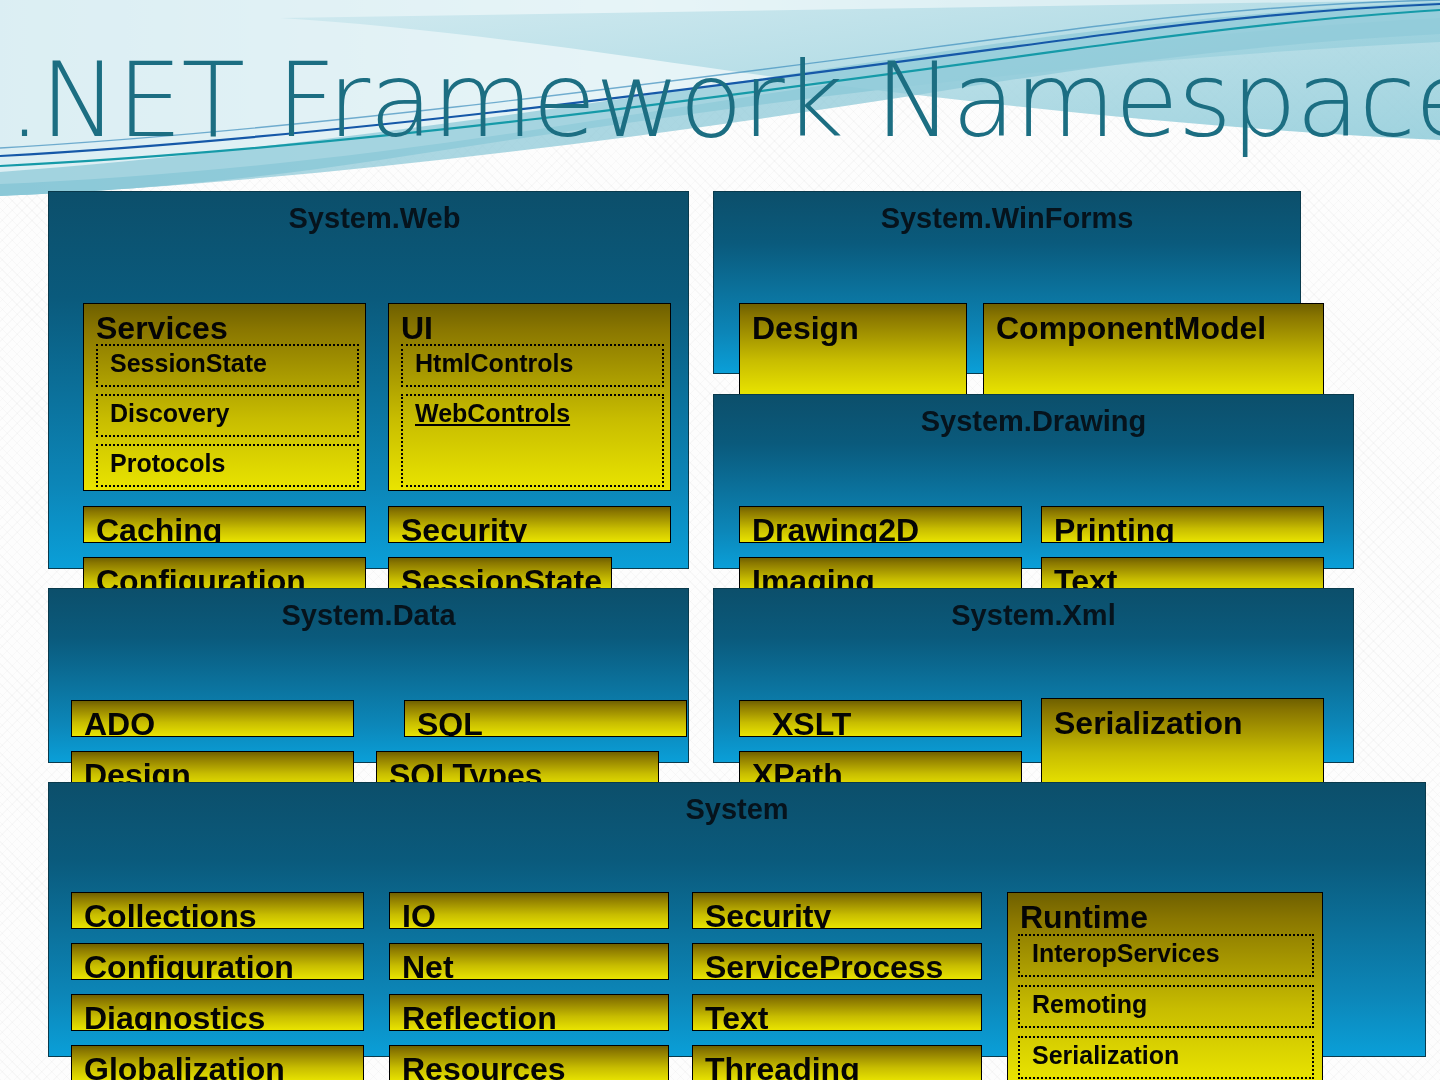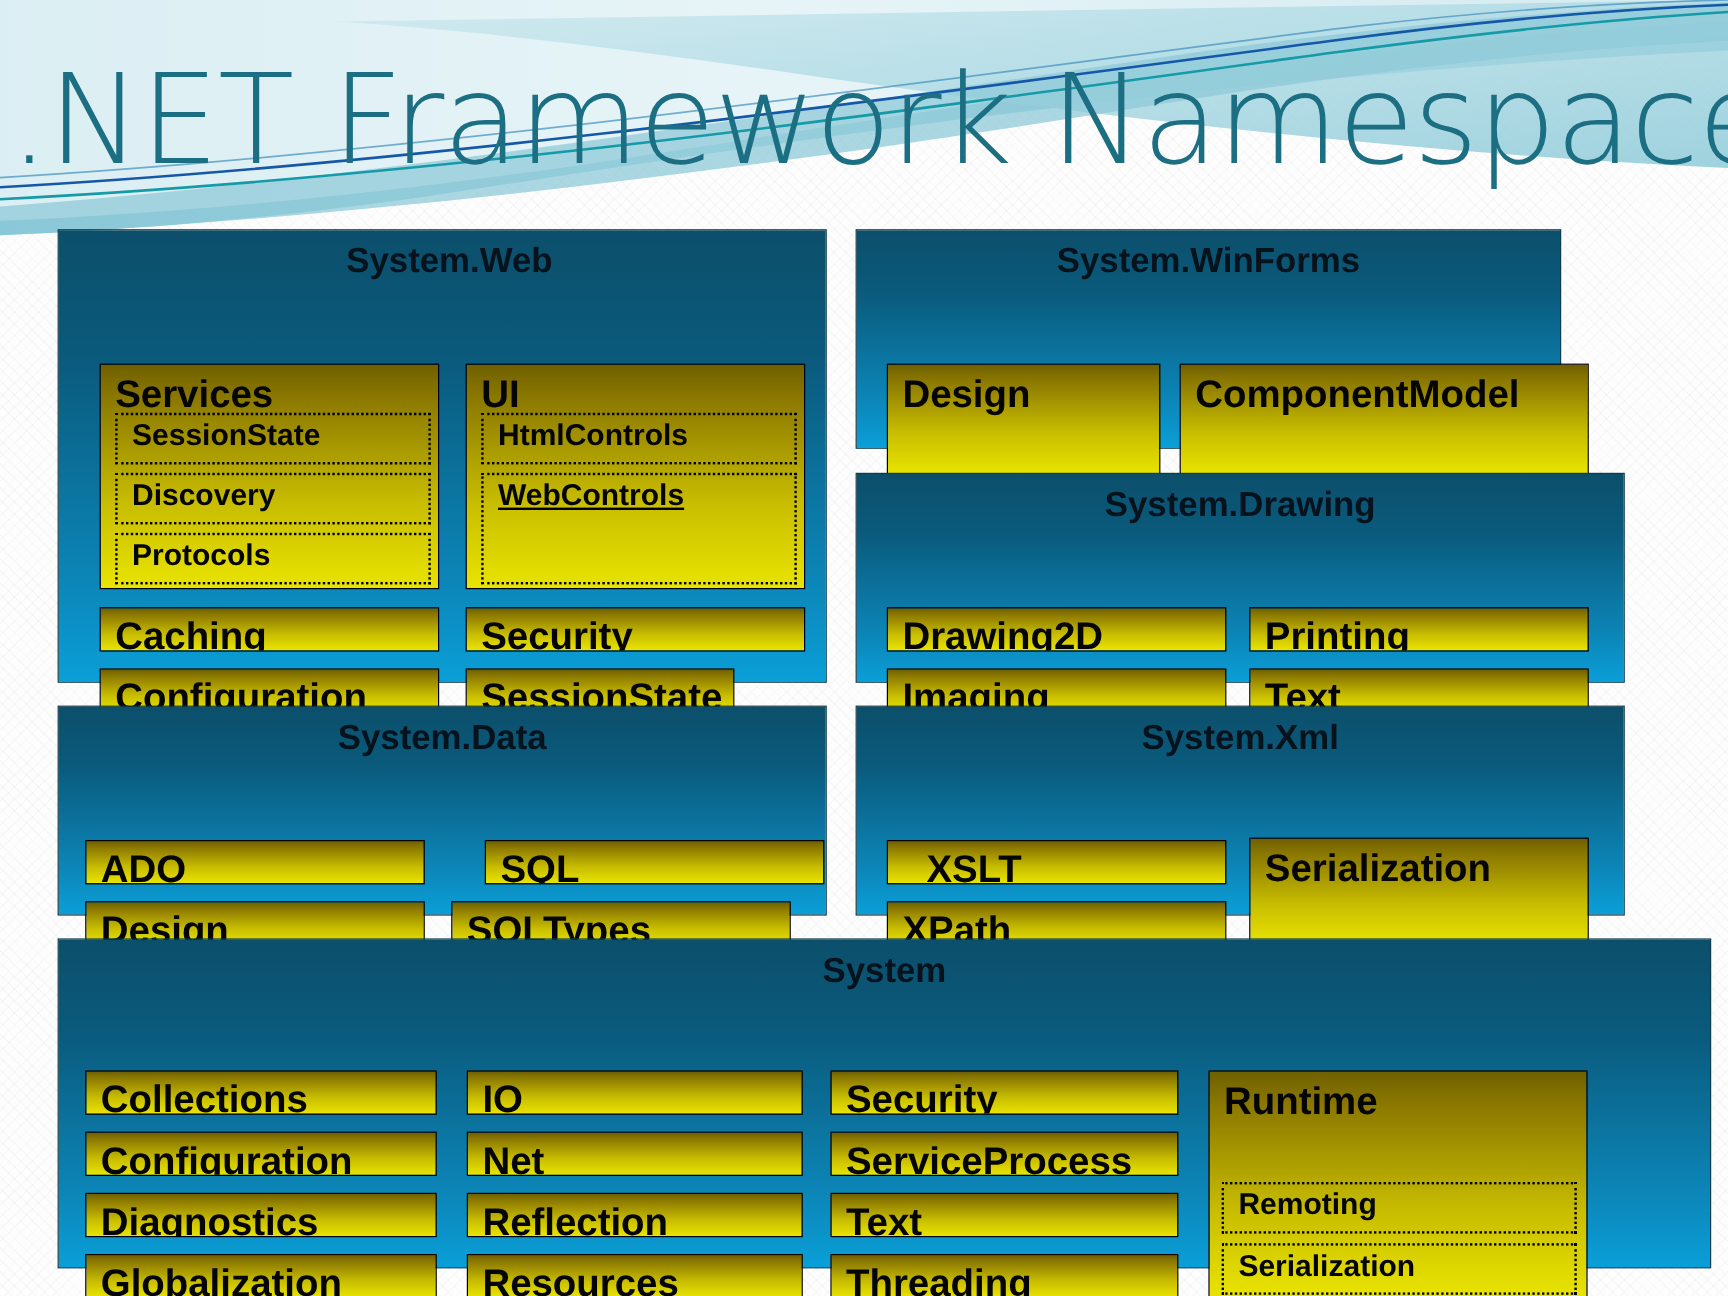--- a/index.html
+++ b/index.html
@@ -283,20 +283,23 @@
       </div>
       <div class="ybox row" style="left:643px; top:164px; width:290px; height:37px;">
         <span class="ylabel">Text</span>
       </div>
       <div class="ybox row" style="left:643px; top:215px; width:290px; height:37px;">
         <span class="ylabel">Threading</span>
       </div>
 
       <div class="ybox" style="left:958px; top:62px; width:316px; height:190px;">
         <span class="ylabel">Runtime</span>
+        <div class="sub" style="left:10px; top:41px; width:296px; height:43px;">
+          <span class="ylabel">InteropServices</span>
+        </div>
         <div class="sub" style="left:10px; top:92px; width:296px; height:43px;">
           <span class="ylabel">Remoting</span>
         </div>
         <div class="sub" style="left:10px; top:143px; width:296px; height:43px;">
           <span class="ylabel">Serialization</span>
         </div>
       </div>
 
     </div>
   </div>

